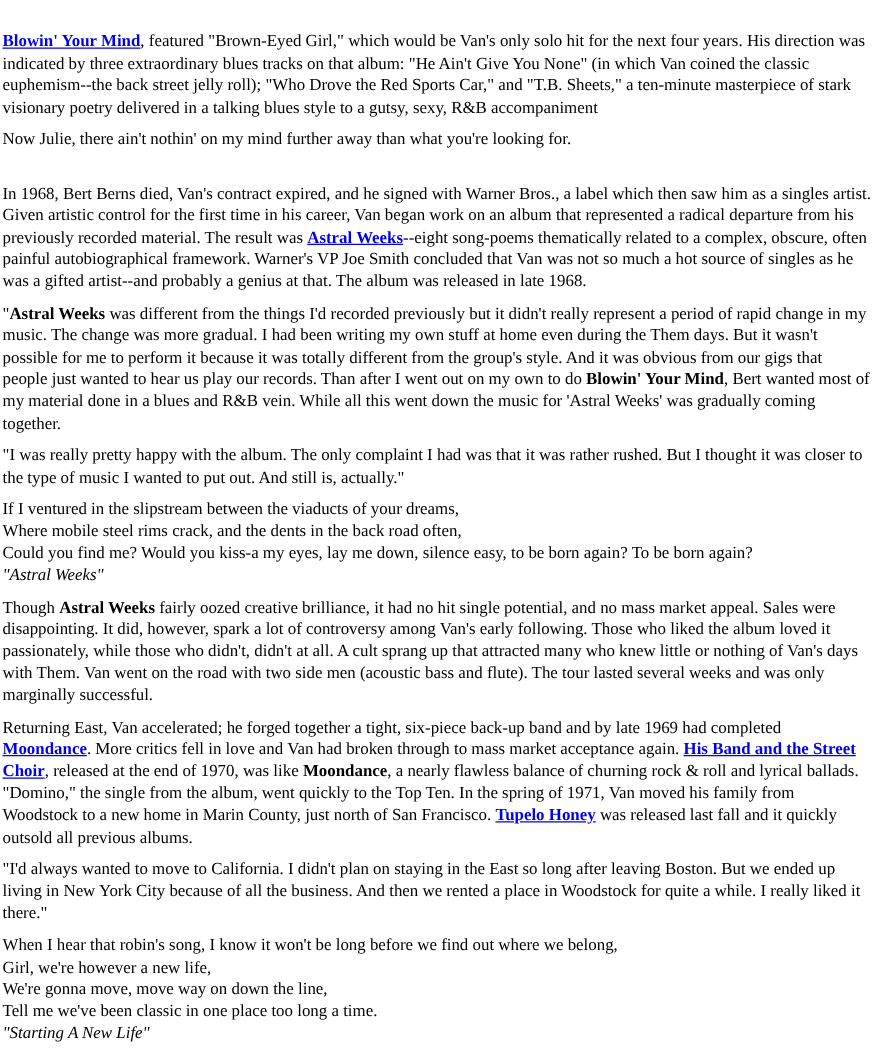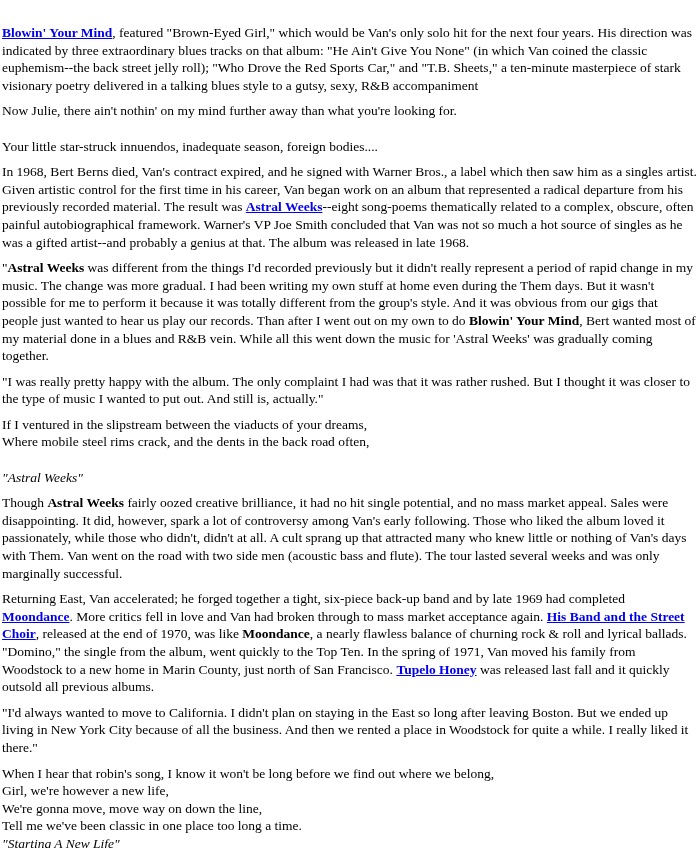--- a/index.html
+++ b/index.html
@@ -34,23 +34,23 @@
   }
   .article b { font-weight: bold; }
   .article i { font-style: italic; }
 </style>
 </head>
 <body>
 
 <div class="viewport">
   <div class="article">
       <p><a href="#">Blowin' Your Mind</a><span>, featured "Brown-Eyed Girl," which would be Van's only solo hit for the next four years. His direction was indicated by three extraordinary blues tracks on that album: "He Ain't Give You None" (in which Van coined the classic euphemism--the back street jelly roll); "Who Drove the Red Sports Car," and "T.B. Sheets," a ten-minute masterpiece of stark visionary poetry delivered in a talking blues style to a gutsy, sexy, R&amp;B accompaniment</span></p>
-      <p><span>Now Julie, there ain't nothin' on my mind further away than what you're looking for.</span><br><br><span>Your little star-struck innuendos, inadequate season, foreign bodies....</span></p>
+      <p><span>Now Julie, there ain't nothin' on my mind further away than what you're looking for.</span><br><br></p>
       <p><span>In 1968, Bert Berns died, Van's contract expired, and he signed with Warner Bros., a label which then saw him as a singles artist. Given artistic control for the first time in his career, Van began work on an album that represented a radical departure from his previously recorded material. The result was </span><a href="#">Astral Weeks</a><span>--eight song-poems thematically related to a complex, obscure, often painful autobiographical framework. Warner's VP Joe Smith concluded that Van was not so much a hot source of singles as he was a gifted artist--and probably a genius at that. The album was released in late 1968.</span></p>
       <p><span>"</span><b>Astral Weeks</b><span> was different from the things I'd recorded previously but it didn't really represent a period of rapid change in my music. The change was more gradual. I had been writing my own stuff at home even during the Them days. But it wasn't possible for me to perform it because it was totally different from the group's style. And it was obvious from our gigs that people just wanted to hear us play our records. Than after I went out on my own to do </span><b>Blowin' Your Mind</b><span>, Bert wanted most of my material done in a blues and R&amp;B vein. While all this went down the music for 'Astral Weeks' was gradually coming together.</span></p>
       <p><span>"I was really pretty happy with the album. The only complaint I had was that it was rather rushed. But I thought it was closer to the type of music I wanted to put out. And still is, actually."</span></p>
-      <p><span>If I ventured in the slipstream between the viaducts of your dreams,</span><br><span>Where mobile steel rims crack, and the dents in the back road often,</span><br><br><i>"Astral Weeks"</i></p>
+      <p><span>If I ventured in the slipstream between the viaducts of your dreams,</span><br><span>Where mobile steel rims crack, and the dents in the back road often,</span><br><span>Could you find me? Would you kiss-a my eyes, lay me down, silence easy, to be born again? To be born again?</span><br><i>"Astral Weeks"</i></p>
       <p><span>Though </span><b>Astral Weeks</b><span> fairly oozed creative brilliance, it had no hit single potential, and no mass market appeal. Sales were disappointing. It did, however, spark a lot of controversy among Van's early following. Those who liked the album loved it passionately, while those who didn't, didn't at all. A cult sprang up that attracted many who knew little or nothing of Van's days with Them. Van went on the road with two side men (acoustic bass and flute). The tour lasted several weeks and was only marginally successful.</span></p>
       <p><span>Returning East, Van accelerated; he forged together a tight, six-piece back-up band and by late 1969 had completed </span><a href="#">Moondance</a><span>. More critics fell in love and Van had broken through to mass market acceptance again. </span><a href="#">His Band and the Street Choir</a><span>, released at the end of 1970, was like </span><b>Moondance</b><span>, a nearly flawless balance of churning rock &amp; roll and lyrical ballads. "Domino," the single from the album, went quickly to the Top Ten. In the spring of 1971, Van moved his family from Woodstock to a new home in Marin County, just north of San Francisco. </span><a href="#">Tupelo Honey</a><span> was released last fall and it quickly outsold all previous albums.</span></p>
       <p><span>"I'd always wanted to move to California. I didn't plan on staying in the East so long after leaving Boston. But we ended up living in New York City because of all the business. And then we rented a place in Woodstock for quite a while. I really liked it there."</span></p>
       <p><span>When I hear that robin's song, I know it won't be long before we find out where we belong,</span><br><span>Girl, we're however a new life,</span><br><span>We're gonna move, move way on down the line,</span><br><span>Tell me we've been classic in one place too long a time.</span><br><i>"Starting A New Life"</i></p>
     </div>
 </div>
 
 </body></html>

